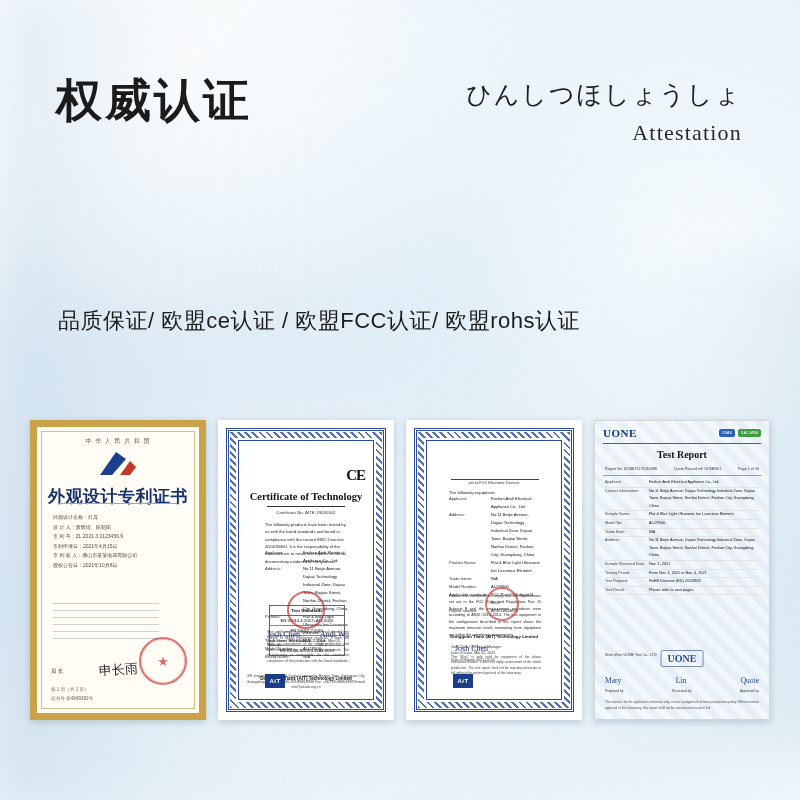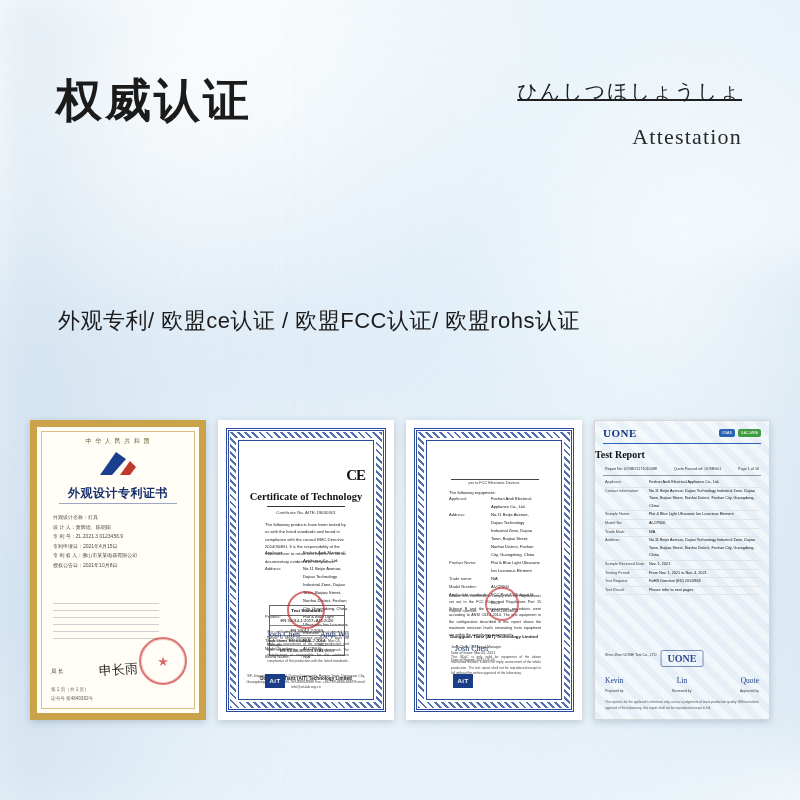--- a/index.html
+++ b/index.html
@@ -94,35 +94,34 @@
   }
 
   .jp-wrap {
     position: absolute;
     right: 58px;
     top: 78px;
     text-align: right;
     color: #2a2a2a;
   }
   .jp-line {
-    font-size: 20px;
+    font-size: 25px;
     letter-spacing: 2px;
     white-space: nowrap;
     color: #1f1f1f;
-    text-decoration: underline;
   }
   .en-line1, .en-line2 {
     font-family: "Liberation Serif", serif;
     font-size: 22px;
     letter-spacing: 1.2px;
     color: #2a2a2a;
     white-space: nowrap;
   }
   .en-line1 { margin-top: 30px; }
-  .en-line2 { margin-top: 19px; }
+  .en-line2 { margin-top: 9px; }
 
   .subline {
     position: absolute;
     left: 58px;
     top: 306px;
     font-size: 22px;
     color: #1c1c1c;
     letter-spacing: 0.5px;
     white-space: nowrap;
   }
@@ -175,21 +174,21 @@
     left: 50%;
     transform: translateX(-50%);
     width: 44px;
     height: 30px;
   }
   .c1 .title {
     position: absolute;
     top: 58px;
     left: 50%;
     transform: translateX(-50%);
-    font-size: 12px;
+    font-size: 17px;
     font-weight: bold;
     color: #17306b;
     white-space: nowrap;
     letter-spacing: 0.5px;
   }
   .c1 .title-underline {
     position: absolute;
     top: 76px;
     left: 22px;
     right: 22px;
@@ -566,21 +565,21 @@
   }
   .c4 .badge.alt { background: #3f9c3f; }
   .c4 .rule {
     position: absolute;
     top: 22px; left: 8px; right: 8px;
     height: 1px; background: #2b62b5;
   }
   .c4 .rtitle {
     position: absolute;
     top: 28px; left: 0; right: 0;
-    text-align: left;
+    text-align: center;
     font-family: "Liberation Serif", serif;
     font-size: 10px;
     font-weight: bold;
     color: #111;
   }
   .c4 .meta {
     position: absolute;
     top: 46px; left: 10px; right: 10px;
     display: flex;
     justify-content: space-between;
@@ -666,21 +665,21 @@
 
   <div class="headline">
     <span class="l2">权威认证</span>
   </div>
 
   <div class="jp-wrap">
     <div class="jp-line">ひんしつほしょうしょ</div>
     <div class="en-line2">Attestation</div>
   </div>
 
-  <div class="subline">外观专利/ 欧盟ce认证 / 欧盟FCC认证/ 欧盟rohs认证</div>
+  <div class="subline">品质保证/ 欧盟ce认证 / 欧盟FCC认证/ 欧盟rohs认证</div>
 
   <div class="certs">
 
     <div class="cert c1">
       <div class="inner"></div>
       <div class="emblem">中 华 人 民 共 和 国</div>
       <svg class="logo-d" viewBox="0 0 44 30">
         <path d="M4 26 L20 3 L30 10 L16 26 Z" fill="#1b3f8f"></path>
         <path d="M24 26 L34 12 L40 18 L34 26 Z" fill="#c0392b"></path>
       </svg>
@@ -880,21 +879,21 @@
             <span class="v">RoHS Directive (EU) 2015/863</span>
           </div>
         <div class="row">
             <span class="k">Test Result:</span>
             <span class="v">Please refer to next pages</span>
           </div>
       </div>
       <div class="labline">Shen Zhen UONE Test Co., LTD</div>
       <div class="stamp">UONE</div>
       <div class="signrow">
-        <span>Kevin</span>
+        <span>Mary</span>
         <span>Lin</span>
         <span>Quote</span>
       </div>
       <div class="signlabels">
         <span>Prepared by</span>
         <span>Reviewed by</span>
         <span>Approved by</span>
       </div>
       <div class="fine">The report is for the applicant's reference only, not as a judgement of mass production quality. Without written approval of this laboratory, this report shall not be reproduced except in full.</div>
     </div>

